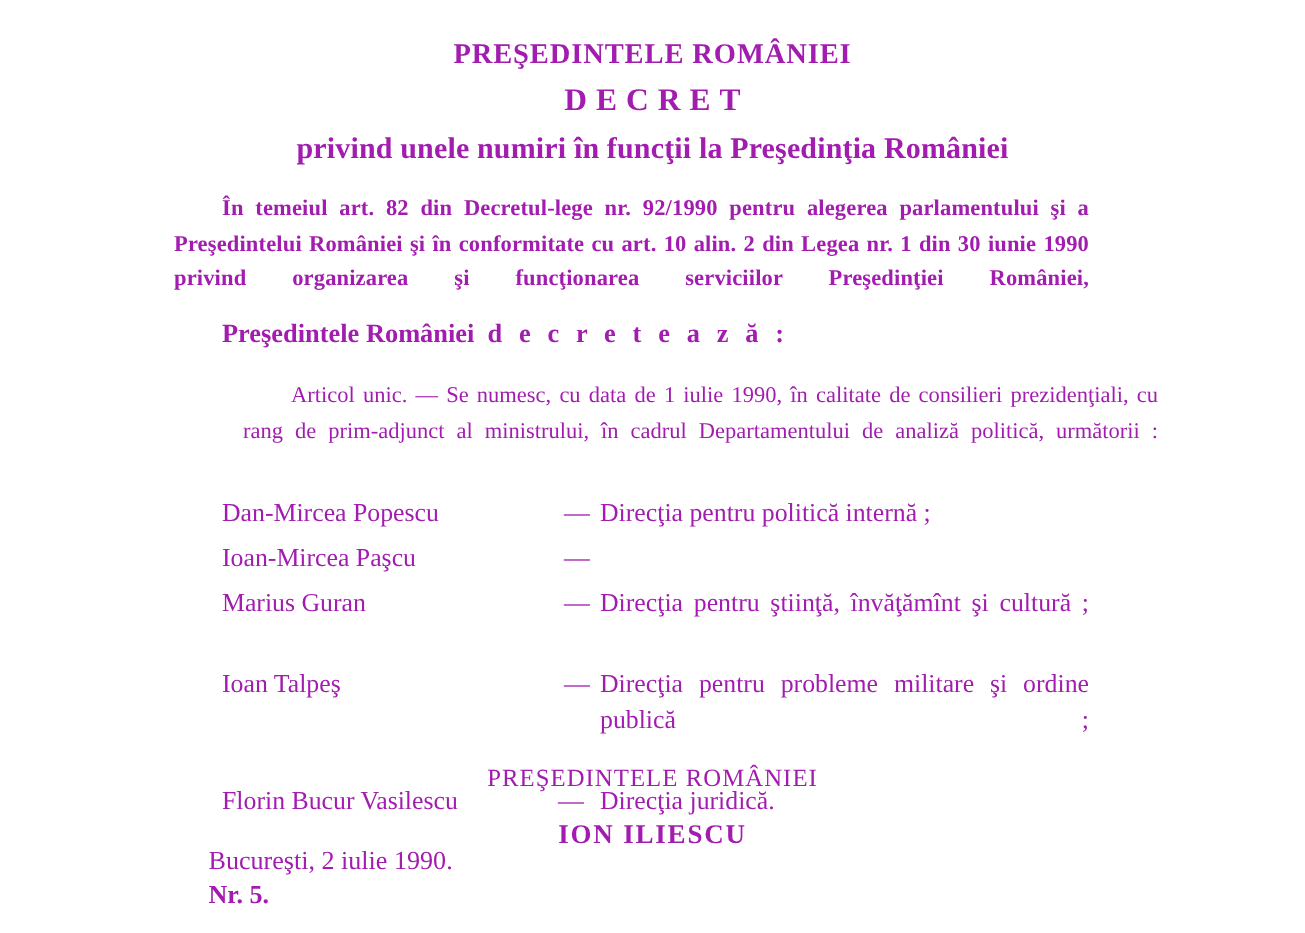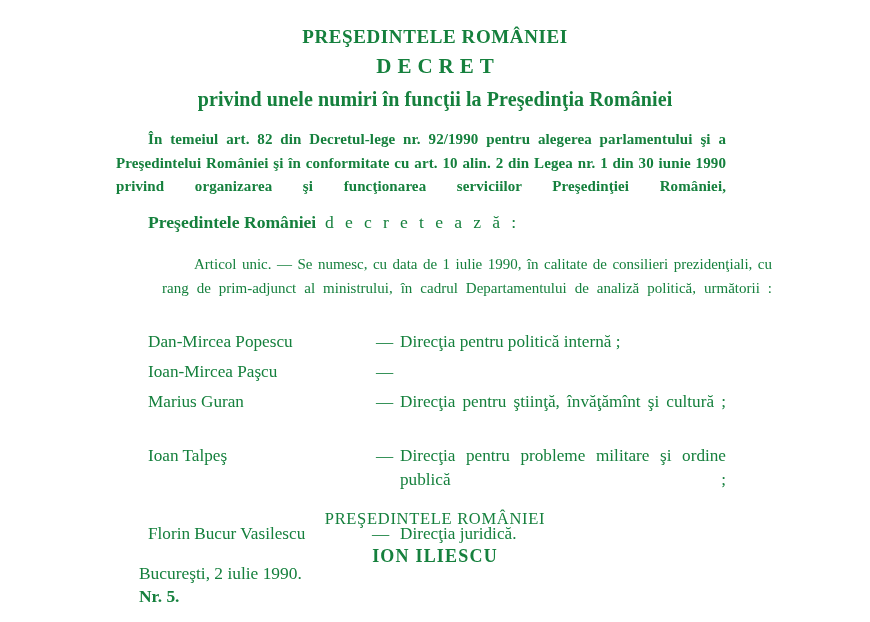--- a/index.html
+++ b/index.html
@@ -5,21 +5,21 @@
   html, body {
     margin: 0;
     padding: 0;
     background: #ffffff;
   }
   #page {
     position: relative;
     width: 870px;
     height: 622px;
     background: #ffffff;
-    color: #15803d;
+    color: #a21caf;
     font-family: "Liberation Serif", "DejaVu Serif", serif;
     overflow: hidden;
   }
 
   
   .head-line {
     position: absolute;
     left: 0;
     width: 870px;
     text-align: center;
@@ -72,21 +72,21 @@
   
   #line-decreteaza {
     position: absolute;
     left: 148px;
     top: 212px;
     font-size: 17.6px;
     font-weight: bold;
   }
   #line-decreteaza .spaced {
     letter-spacing: 3.4px;
-    font-weight: normal;
+    font-weight: bold;
   }
 
   
   #list {
     position: absolute;
     left: 148px;
     top: 330px;
     width: 578px;
     font-size: 17.2px;
   }

